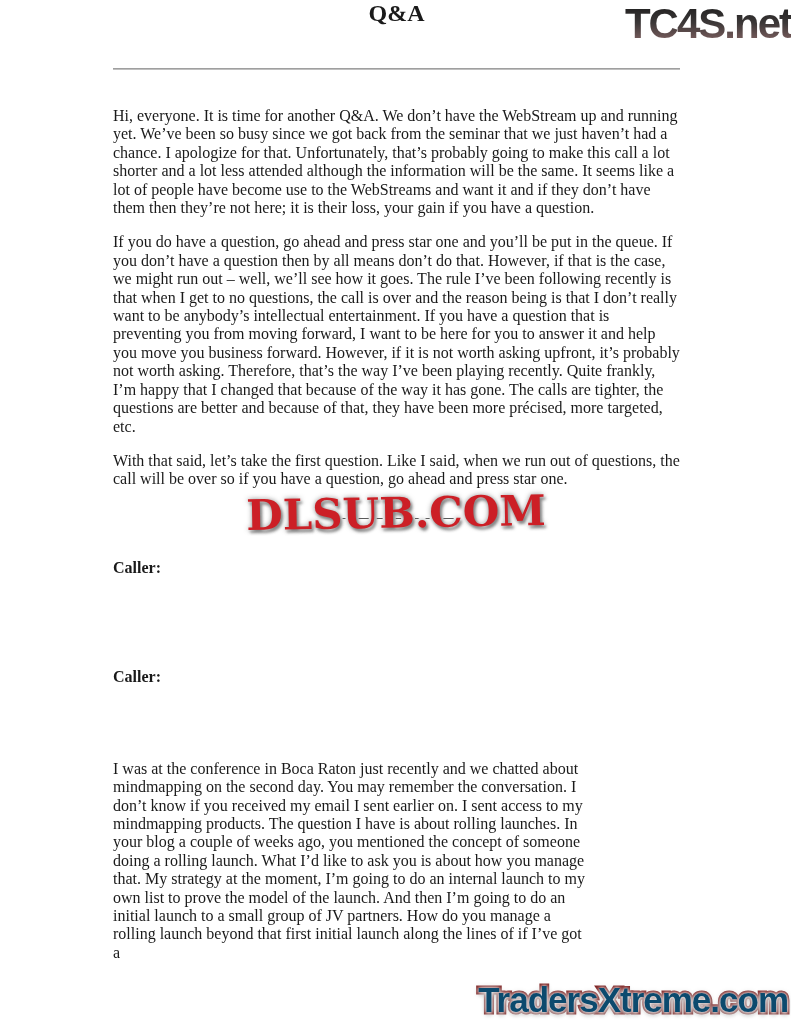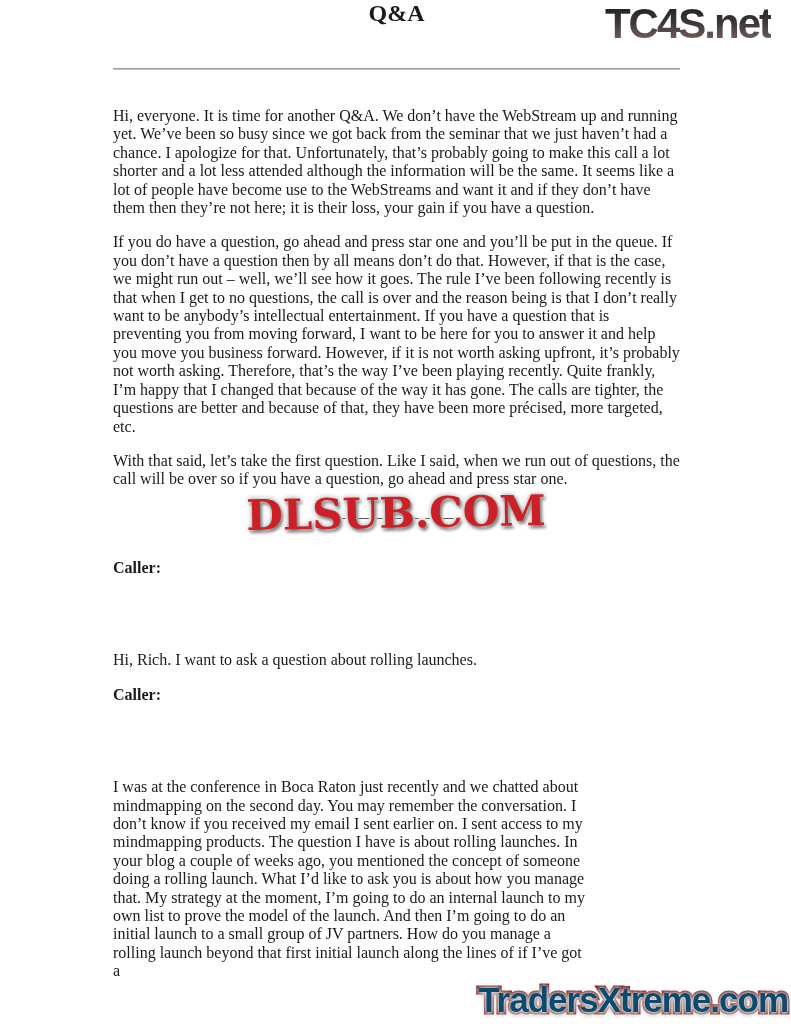--- a/index.html
+++ b/index.html
@@ -8,21 +8,21 @@
     width: 791px; height: 1024px;
     position: relative;
     overflow: hidden;
     font-family: "Liberation Serif", serif;
     color: #1a1a1a;
   }
   .page { width: 791px; height: 1024px; position: relative; background: #fff; }
 
   
   .brand-top {
-    position: absolute; top: 0px; right: 20px;
+    position: absolute; top: 0px; right: 0;
     font-family: "Liberation Sans", sans-serif;
     font-weight: bold; font-size: 42px; letter-spacing: -2px;
     background: linear-gradient(180deg, #1f1f1f 10%, #3c3838 48%, #6f5757 78%, #a18686 100%);
     -webkit-background-clip: text; background-clip: text;
     color: transparent;
   }
 
   
   .content {
     position: absolute; left: 113px; top: 0;
@@ -100,21 +100,20 @@
 
         <p class="para">With that said, let’s take the first question. Like I said, when we run out of questions, the call will be over so if you have a question, go ahead and press star one.</p>
       </div>
 
     <div class="mid-divider"></div>
 
     <div class="dialog">
 
         <div class="dialog-row">
           <div class="speaker">Caller:</div>
-          <div class="speech">Hi, Rich. I want to ask a question about rolling launches.</div>
         </div>
 
 
         <div class="dialog-row">
           <div class="speaker">Caller:</div>
           <div class="speech">I was at the conference in Boca Raton just recently and we chatted about mindmapping on the second day. You may remember the conversation. I don’t know if you received my email I sent earlier on. I sent access to my mindmapping products. The question I have is about rolling launches. In your blog a couple of weeks ago, you mentioned the concept of someone doing a rolling launch. What I’d like to ask you is about how you manage that. My strategy at the moment, I’m going to do an internal launch to my own list to prove the model of the launch. And then I’m going to do an initial launch to a small group of JV partners. How do you manage a rolling launch beyond that first initial launch along the lines of if I’ve got a</div>
         </div>
       </div>
 
   </div>

